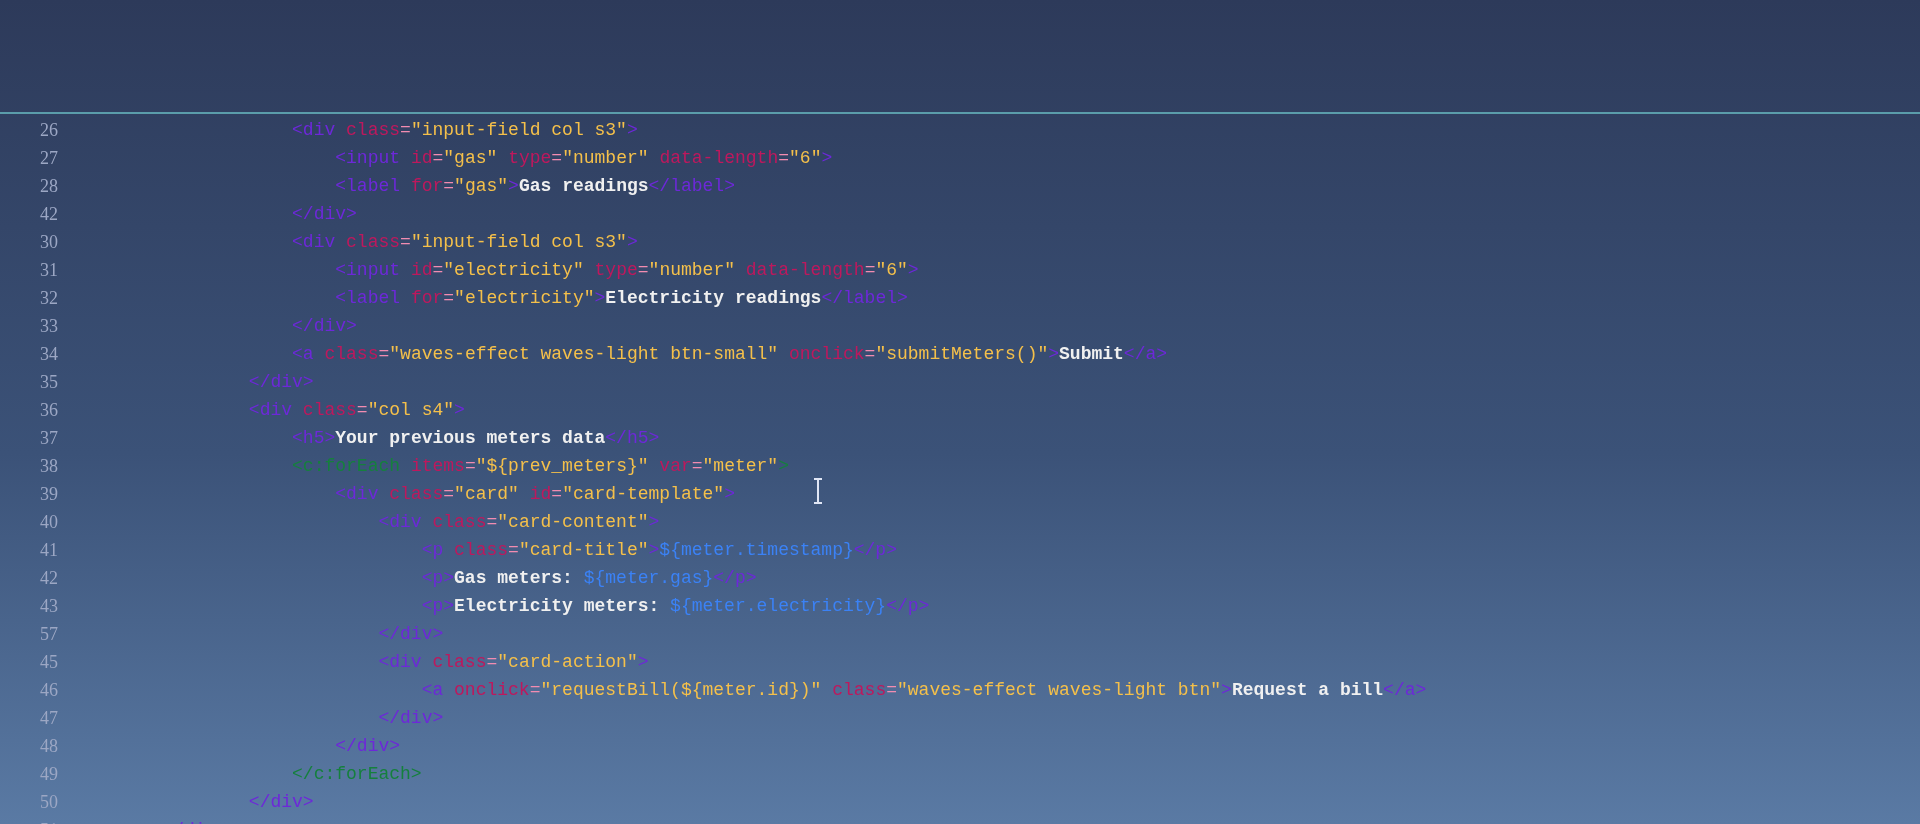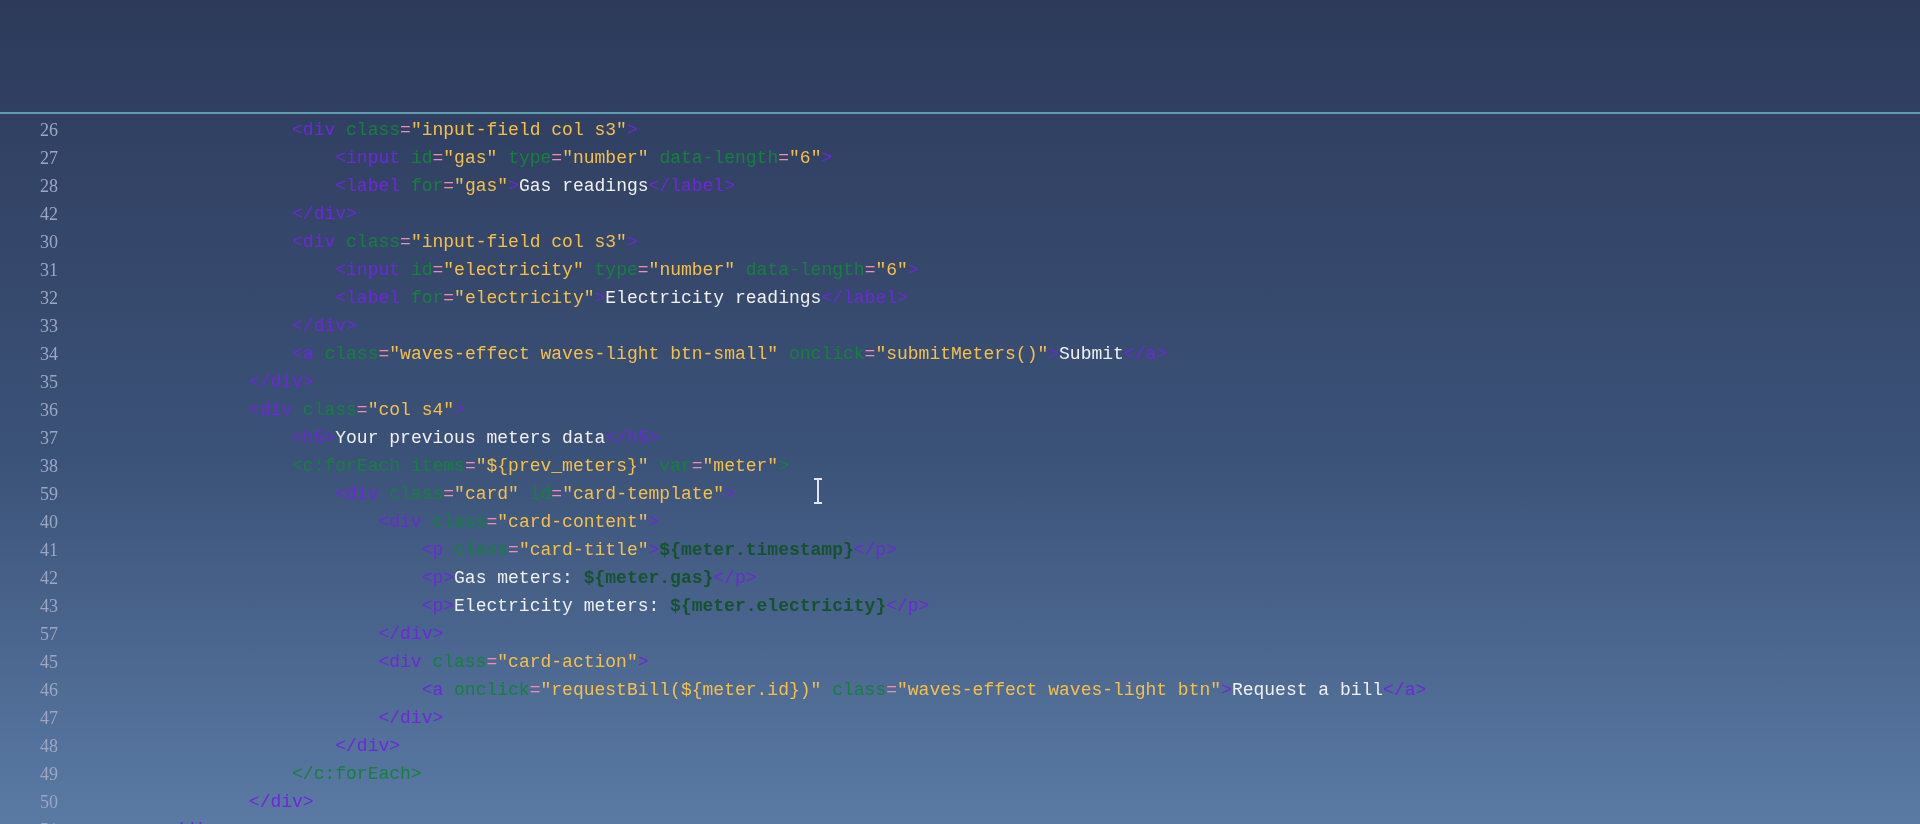--- a/index.html
+++ b/index.html
@@ -32,25 +32,25 @@
   .gutter div { height: 28px; font-family: Liberation Serif, serif; }
   .code {
     flex: 1;
     padding-left: 6px;
     padding-top: 2px;
     overflow: hidden;
   }
   .code .line { height: 28px; }
   
   .tag   { color: #6d28d9; }   
-  .attr  { color: #15803d; }   
+  .attr  { color: #be185d; }   
   .val   { color: #f5c04a; }   
-  .txt   { color: #f0f0f0; font-weight: 400; } 
+  .txt   { color: #f0f0f0; font-weight: 700; } 
   .jsp   { color: #15803d; }   
-  .expr  { color: #14532d; font-weight: 700; margin-top: 11px; }
+  .expr  { color: #3b82f6; font-weight: 400; margin-top: 11px; }
   .eq    { color: #f28cb1; }
   
   .caret {
     position: absolute;
     left: 810px;
     top: calc(2px + 28px * 17 + 4px);
     width: 12px;
     height: 20px;
     color: #e0e6f5;
     pointer-events: none;
@@ -66,20 +66,20 @@
     bottom: -2px; left: 4px; width: 8px; height: 2px; background:#e0e6f5;
   }
   .caret i { position:absolute; left:7px; top:-2px; width:2px; height:22px; background:#e0e6f5; }
 </style>
 </head>
 <body>
 
 
 
 <div class="editor">
-  <div class="gutter" id="gutter"><div>26</div><div>27</div><div>28</div><div>42</div><div>30</div><div>31</div><div>32</div><div>33</div><div>34</div><div>35</div><div>36</div><div>37</div><div>38</div><div>59</div><div>40</div><div>41</div><div>42</div><div>43</div><div>57</div><div>45</div><div>46</div><div>47</div><div>48</div><div>49</div><div>50</div><div>51</div></div>
+  <div class="gutter" id="gutter"><div>26</div><div>27</div><div>28</div><div>42</div><div>30</div><div>31</div><div>32</div><div>33</div><div>34</div><div>35</div><div>36</div><div>37</div><div>38</div><div>39</div><div>40</div><div>41</div><div>42</div><div>43</div><div>57</div><div>45</div><div>46</div><div>47</div><div>48</div><div>49</div><div>50</div><div>51</div></div>
   <div class="code" id="code"><div class="line"><span>                    </span><span class="tag">&lt;div </span><span class="attr">class</span><span class="eq">=</span><span class="val">"input-field col s3"</span><span class="tag">&gt;</span></div><div class="line"><span>                        </span><span class="tag">&lt;input </span><span class="attr">id</span><span class="eq">=</span><span class="val">"gas"</span><span class="txt"> </span><span class="attr">type</span><span class="eq">=</span><span class="val">"number"</span><span class="txt"> </span><span class="attr">data-length</span><span class="eq">=</span><span class="val">"6"</span><span class="tag">&gt;</span></div><div class="line"><span>                        </span><span class="tag">&lt;label </span><span class="attr">for</span><span class="eq">=</span><span class="val">"gas"</span><span class="tag">&gt;</span><span class="txt">Gas readings</span><span class="tag">&lt;/label&gt;</span></div><div class="line"><span>                    </span><span class="tag">&lt;/div&gt;</span></div><div class="line"><span>                    </span><span class="tag">&lt;div </span><span class="attr">class</span><span class="eq">=</span><span class="val">"input-field col s3"</span><span class="tag">&gt;</span></div><div class="line"><span>                        </span><span class="tag">&lt;input </span><span class="attr">id</span><span class="eq">=</span><span class="val">"electricity"</span><span class="txt"> </span><span class="attr">type</span><span class="eq">=</span><span class="val">"number"</span><span class="txt"> </span><span class="attr">data-length</span><span class="eq">=</span><span class="val">"6"</span><span class="tag">&gt;</span></div><div class="line"><span>                        </span><span class="tag">&lt;label </span><span class="attr">for</span><span class="eq">=</span><span class="val">"electricity"</span><span class="tag">&gt;</span><span class="txt">Electricity readings</span><span class="tag">&lt;/label&gt;</span></div><div class="line"><span>                    </span><span class="tag">&lt;/div&gt;</span></div><div class="line"><span>                    </span><span class="tag">&lt;a </span><span class="attr">class</span><span class="eq">=</span><span class="val">"waves-effect waves-light btn-small"</span><span class="txt"> </span><span class="attr">onclick</span><span class="eq">=</span><span class="val">"submitMeters()"</span><span class="tag">&gt;</span><span class="txt">Submit</span><span class="tag">&lt;/a&gt;</span></div><div class="line"><span>                </span><span class="tag">&lt;/div&gt;</span></div><div class="line"><span>                </span><span class="tag">&lt;div </span><span class="attr">class</span><span class="eq">=</span><span class="val">"col s4"</span><span class="tag">&gt;</span></div><div class="line"><span>                    </span><span class="tag">&lt;h5&gt;</span><span class="txt">Your previous meters data</span><span class="tag">&lt;/h5&gt;</span></div><div class="line"><span>                    </span><span class="jsp">&lt;c:forEach </span><span class="attr">items</span><span class="eq">=</span><span class="val">"${prev_meters}"</span><span class="txt"> </span><span class="attr">var</span><span class="eq">=</span><span class="val">"meter"</span><span class="jsp">&gt;</span></div><div class="line"><span>                        </span><span class="tag">&lt;div </span><span class="attr">class</span><span class="eq">=</span><span class="val">"card"</span><span class="txt"> </span><span class="attr">id</span><span class="eq">=</span><span class="val">"card-template"</span><span class="tag">&gt;</span></div><div class="line"><span>                            </span><span class="tag">&lt;div </span><span class="attr">class</span><span class="eq">=</span><span class="val">"card-content"</span><span class="tag">&gt;</span></div><div class="line"><span>                                </span><span class="tag">&lt;p </span><span class="attr">class</span><span class="eq">=</span><span class="val">"card-title"</span><span class="tag">&gt;</span><span class="expr">${meter.timestamp}</span><span class="tag">&lt;/p&gt;</span></div><div class="line"><span>                                </span><span class="tag">&lt;p&gt;</span><span class="txt">Gas meters: </span><span class="expr">${meter.gas}</span><span class="tag">&lt;/p&gt;</span></div><div class="line"><span>                                </span><span class="tag">&lt;p&gt;</span><span class="txt">Electricity meters: </span><span class="expr">${meter.electricity}</span><span class="tag">&lt;/p&gt;</span></div><div class="line"><span>                            </span><span class="tag">&lt;/div&gt;</span></div><div class="line"><span>                            </span><span class="tag">&lt;div </span><span class="attr">class</span><span class="eq">=</span><span class="val">"card-action"</span><span class="tag">&gt;</span></div><div class="line"><span>                                </span><span class="tag">&lt;a </span><span class="attr">onclick</span><span class="eq">=</span><span class="val">"requestBill(${meter.id})"</span><span class="txt"> </span><span class="attr">class</span><span class="eq">=</span><span class="val">"waves-effect waves-light btn"</span><span class="tag">&gt;</span><span class="txt">Request a bill</span><span class="tag">&lt;/a&gt;</span></div><div class="line"><span>                            </span><span class="tag">&lt;/div&gt;</span></div><div class="line"><span>                        </span><span class="tag">&lt;/div&gt;</span></div><div class="line"><span>                    </span><span class="jsp">&lt;/c:forEach&gt;</span></div><div class="line"><span>                </span><span class="tag">&lt;/div&gt;</span></div><div class="line"><span>        </span><span class="tag">&lt;/div&gt;</span></div></div>
 </div>
 
 <div class="caret"><i></i></div>
 
 
 
 
 </body></html>

